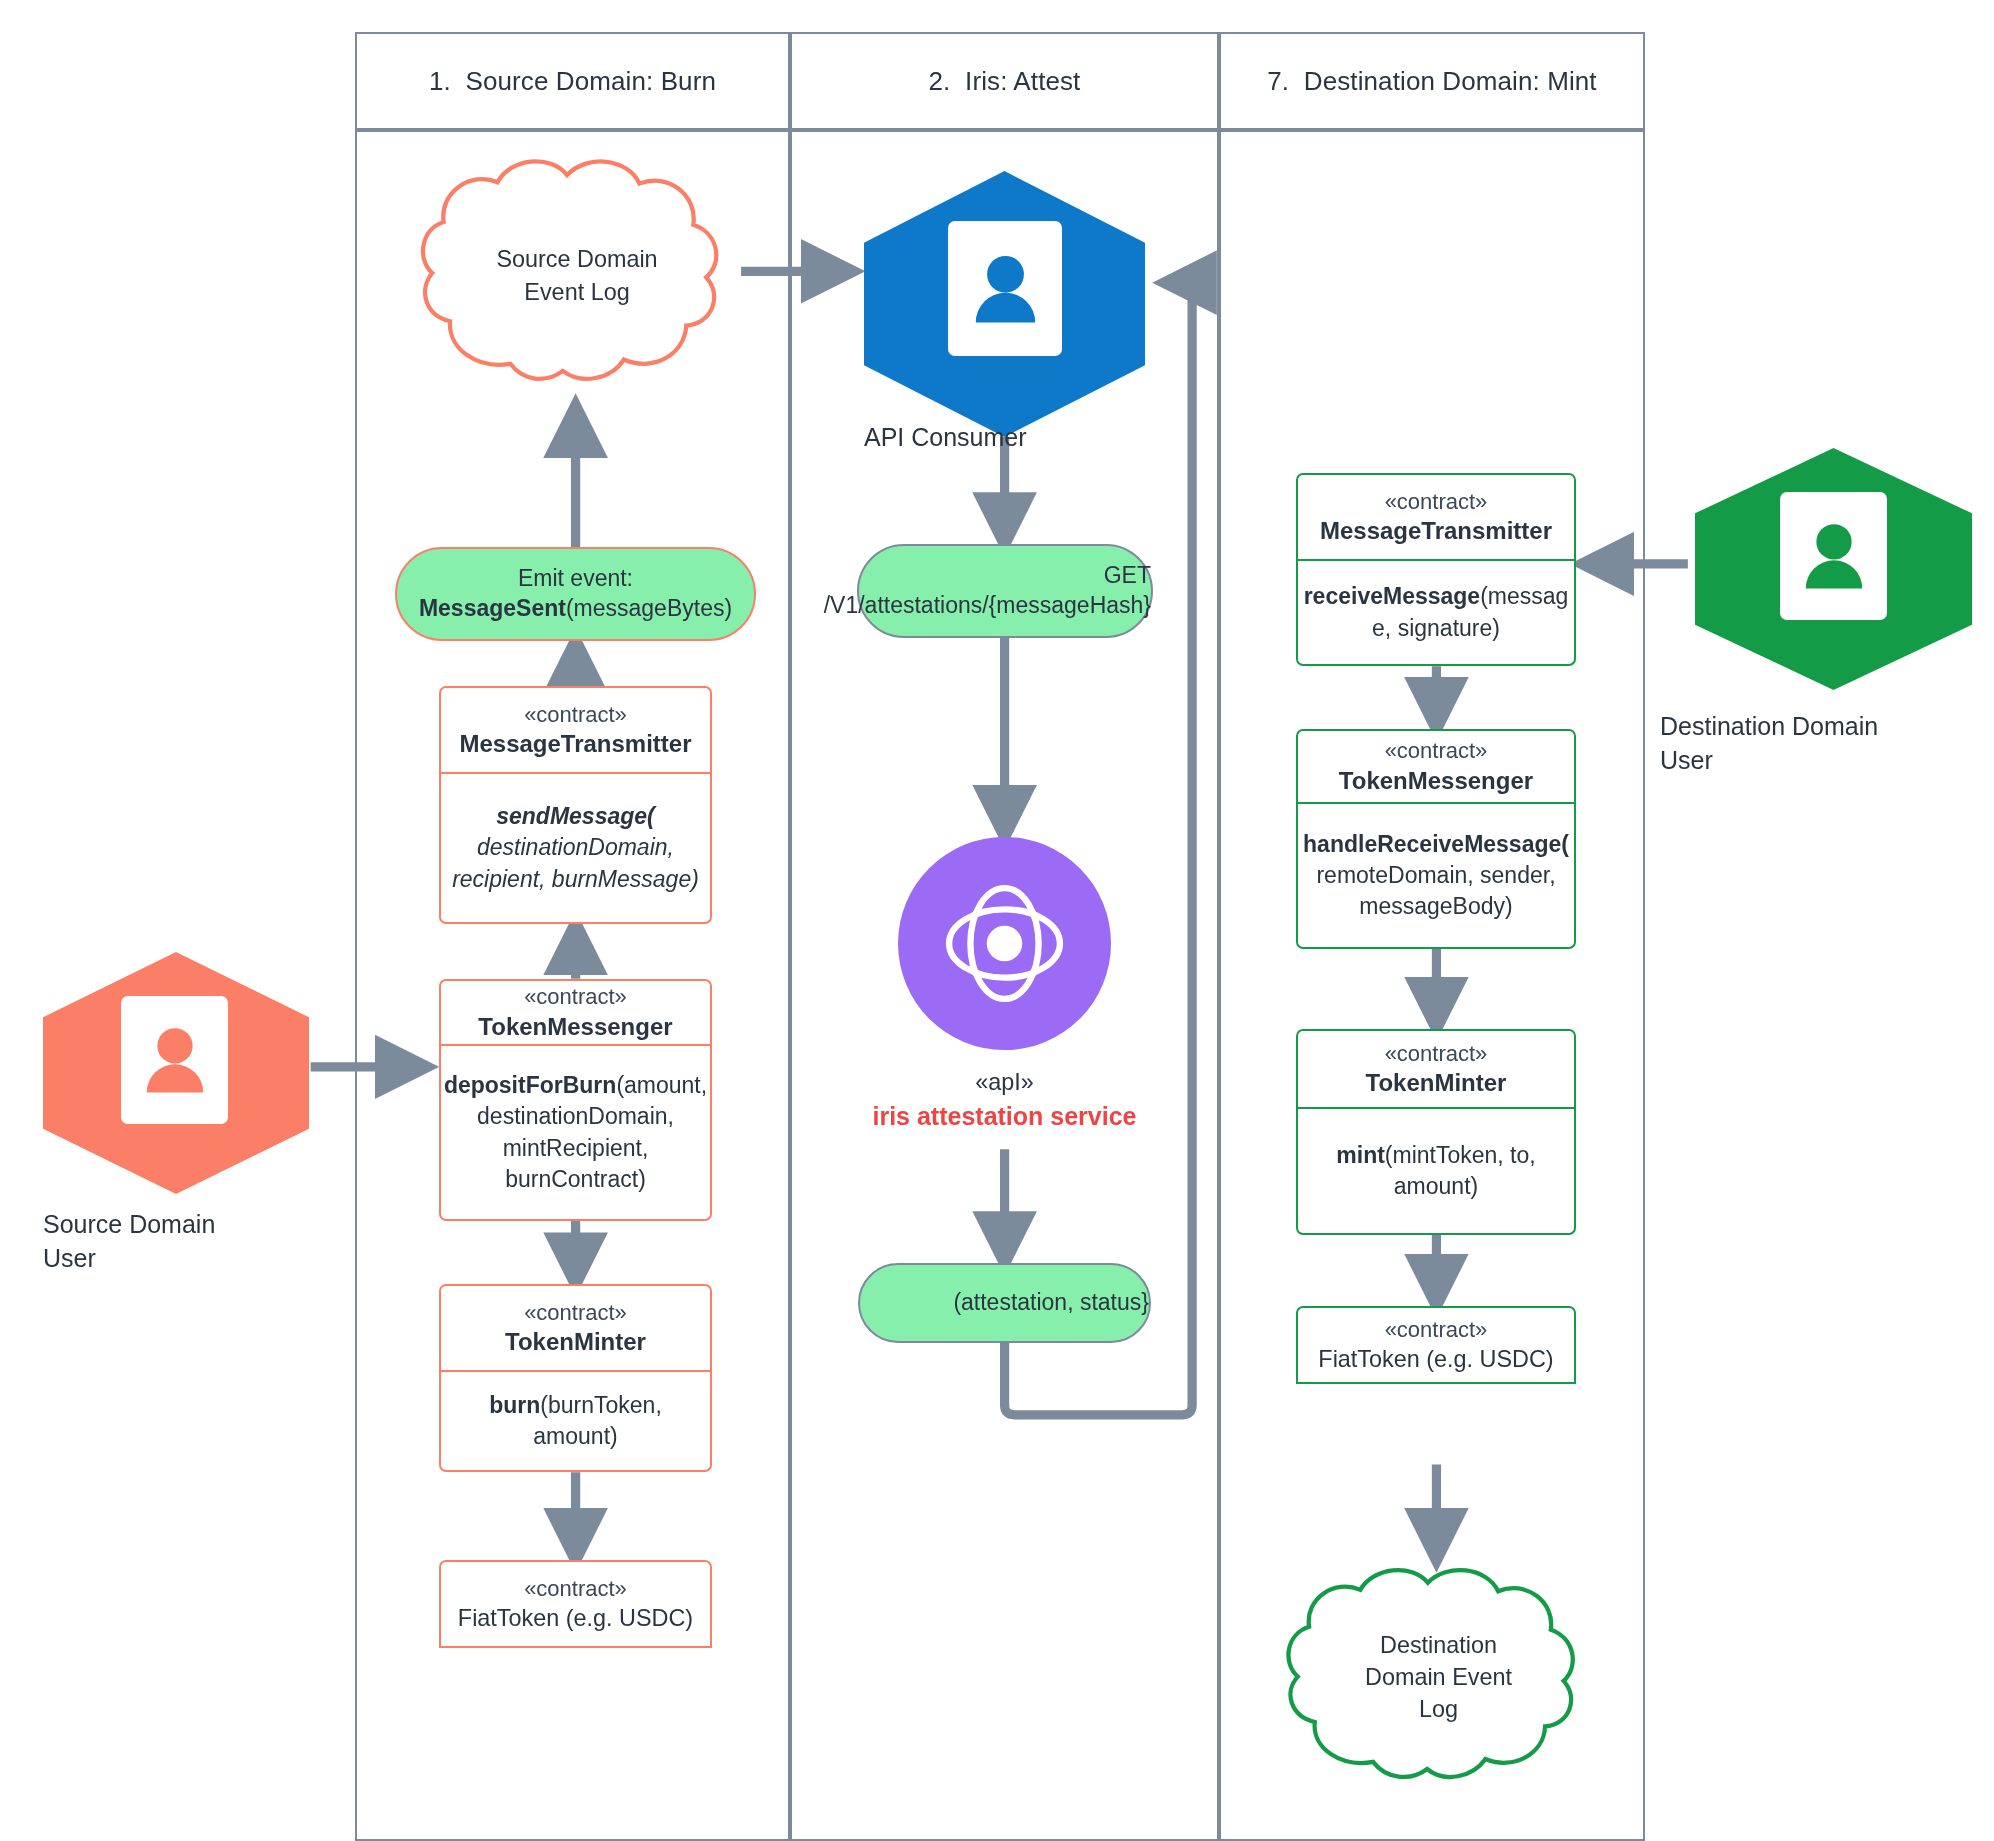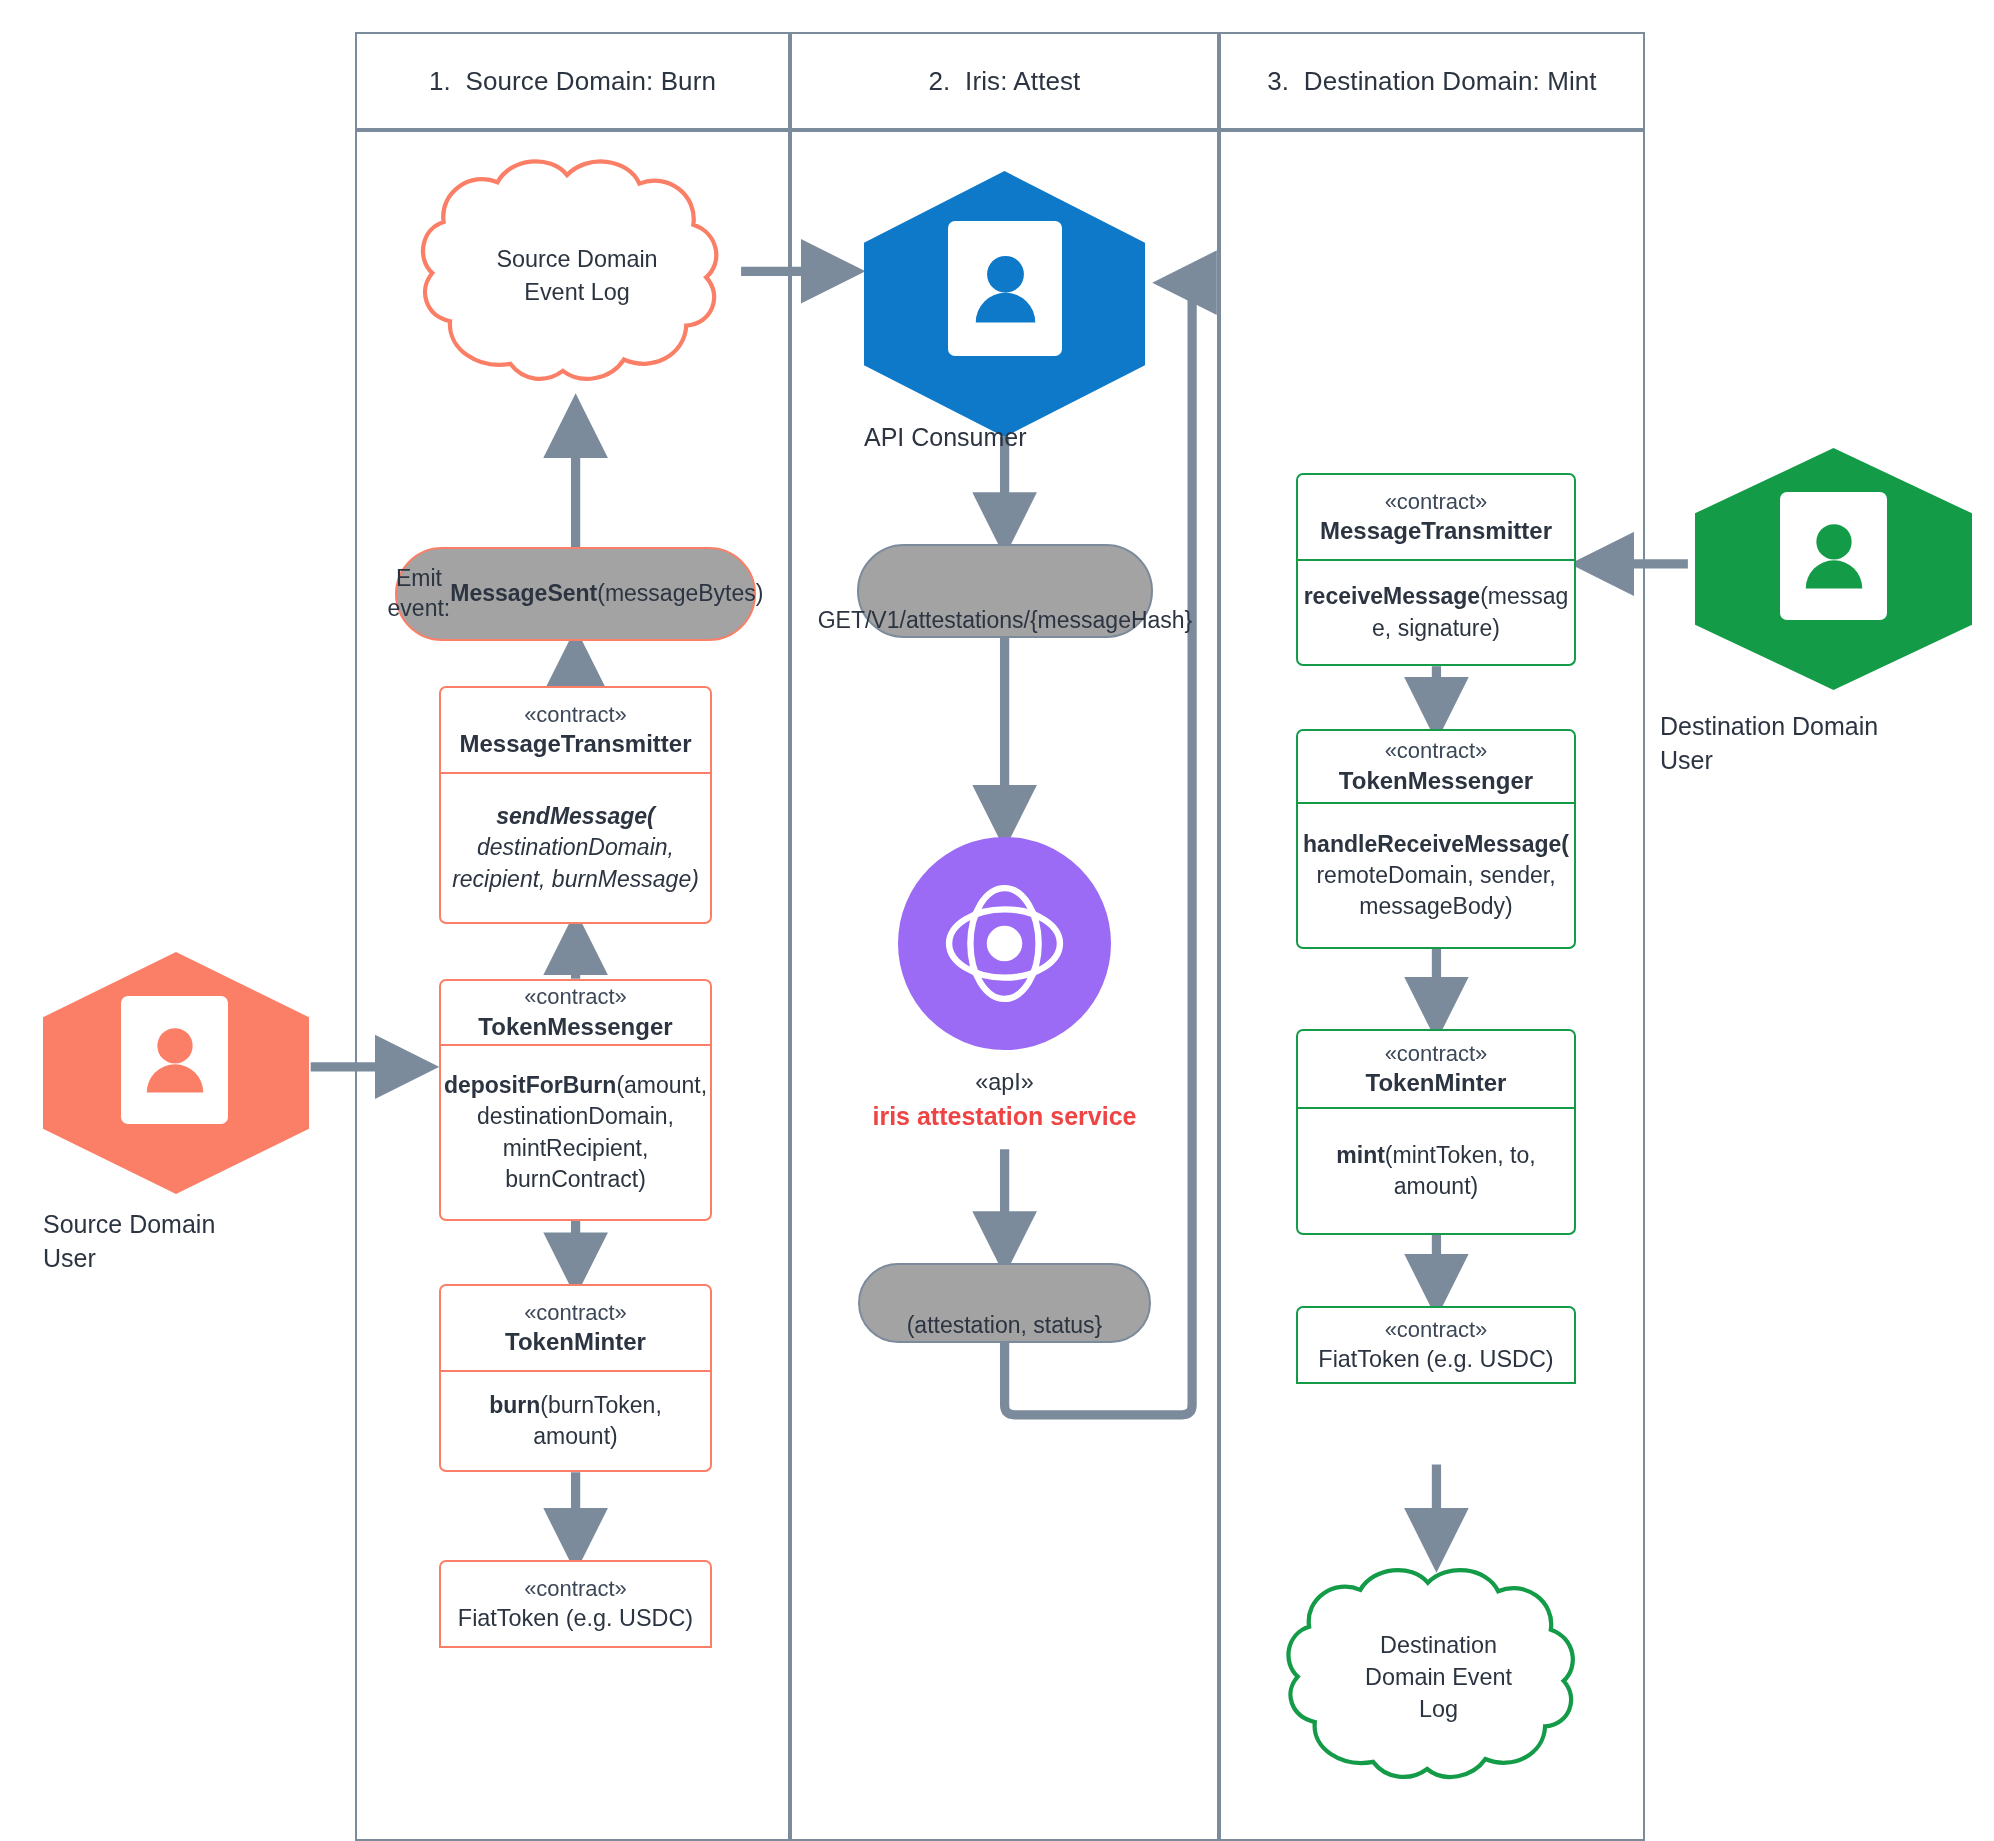--- a/index.html
+++ b/index.html
@@ -20,22 +20,22 @@
   .umlbox .bdy{border:2.8px solid;border-top:none;border-radius:0 0 7px 7px;}
   .umlbox .stereo{font-size:22px;color:#3c4858;line-height:1.25;}
   .umlbox .tname{font-size:24px;font-weight:bold;color:#2b3440;line-height:1.3;}
   .umlbox .tname.plain{font-weight:normal;font-size:23.4px;}
   .umlbox .meth{font-size:23px;color:#2b3440;line-height:1.35;padding:0 10px;}
   .umlbox .meth b{font-weight:bold;}
   .orange .hdr,.orange .bdy{border-color:#FA7F66;}
   .green  .hdr,.green  .bdy{border-color:#149B48;}
 
   
-  .pill{position:absolute;box-sizing:border-box;border:2.8px solid;border-radius:710px;background:#a3a3a3;
-        display:flex;flex-direction:row;align-items:center;justify-content:center;text-align:center;}
+  .pill{position:absolute;box-sizing:border-box;border:2.8px solid;border-radius:710px;background:#86efac;
+        display:flex;flex-direction:column;align-items:center;justify-content:center;text-align:center;}
   .pill .l{font-size:23px;line-height:1.3;color:#2b3440;}
   .pill .l b{font-weight:bold;}
   .pill.orange{border-color:#FA7F66;}
   .pill.gray{border-color:#7b8b9c;align-items:flex-end;}
 
   
   .cloud{position:absolute;}
   .cloud svg{position:absolute;inset:0;}
   .cloud .txt{position:absolute;inset:0;display:flex;flex-direction:column;align-items:center;
               justify-content:center;text-align:center;font-size:23.4px;line-height:1.38;color:#2b3440;}
@@ -63,21 +63,21 @@
 
 <div id="stage">
 
   <div class="lane-head" style="left:355px;top:32px;width:435px;height:98px;">
     <span>1.  Source Domain: Burn</span>
   </div>
   <div class="lane-head" style="left:790px;top:32px;width:429px;height:98px;">
     <span>2.  Iris: Attest</span>
   </div>
   <div class="lane-head" style="left:1219px;top:32px;width:426px;height:98px;">
-    <span>3.  Destination Domain: Mint</span>
+    <span>7.  Destination Domain: Mint</span>
   </div>
 
   <div class="lane" style="left:355px;top:130px;width:435px;height:1711px;"></div>
   <div class="lane" style="left:790px;top:130px;width:429px;height:1711px;"></div>
   <div class="lane" style="left:1219px;top:130px;width:426px;height:1711px;"></div>
 
   <svg class="conn" viewBox="0 0 2808 2592" xmlns="http://www.w3.org/2000/svg">
     <defs>
       <marker id="ah" markerWidth="7" markerHeight="7" refX="5.6" refY="3.5" orient="auto">
         <path d="M0,0 L7,3.5 L0,7 z" fill="#7b8b9c"></path>

